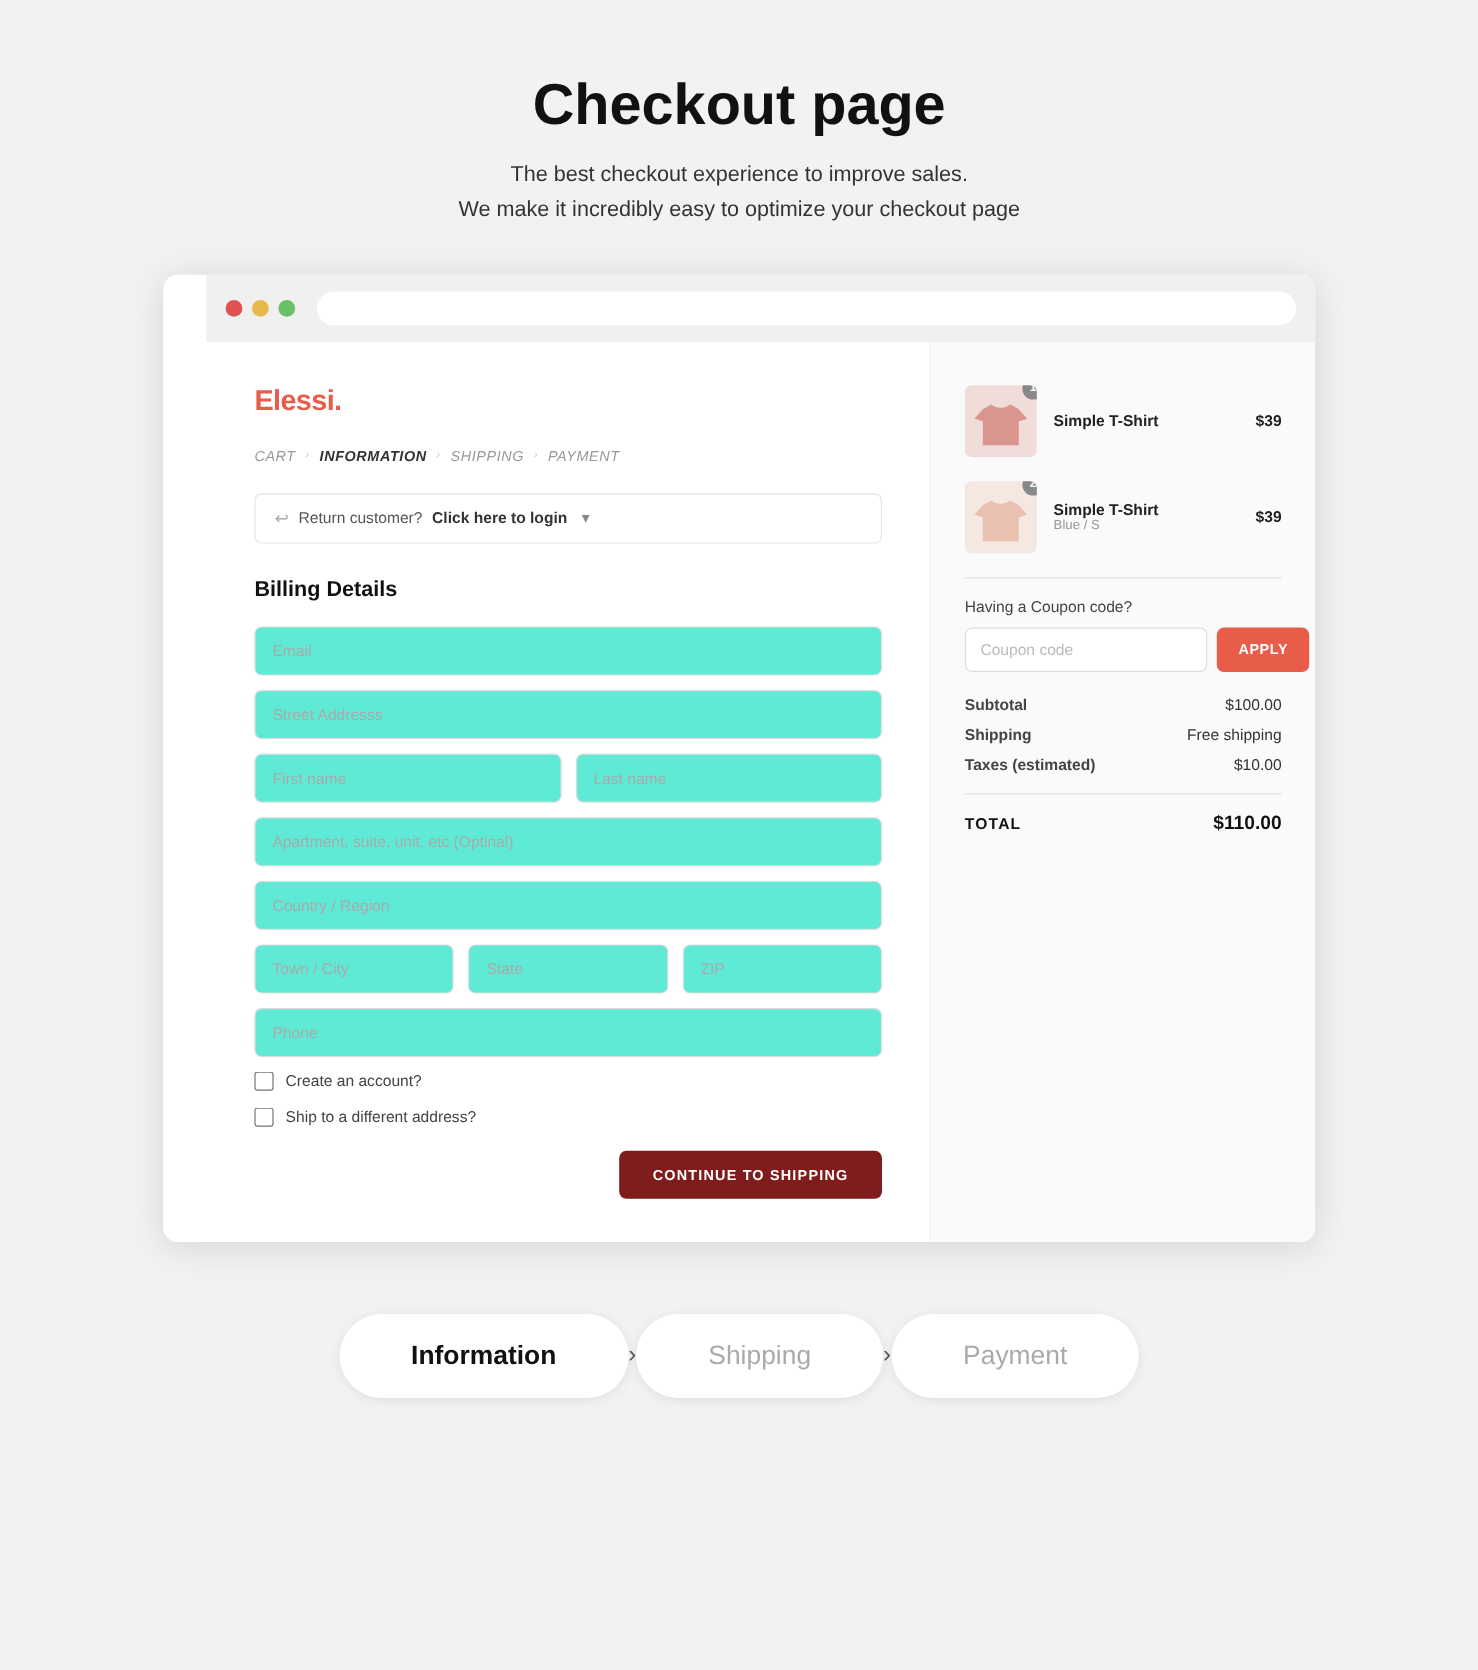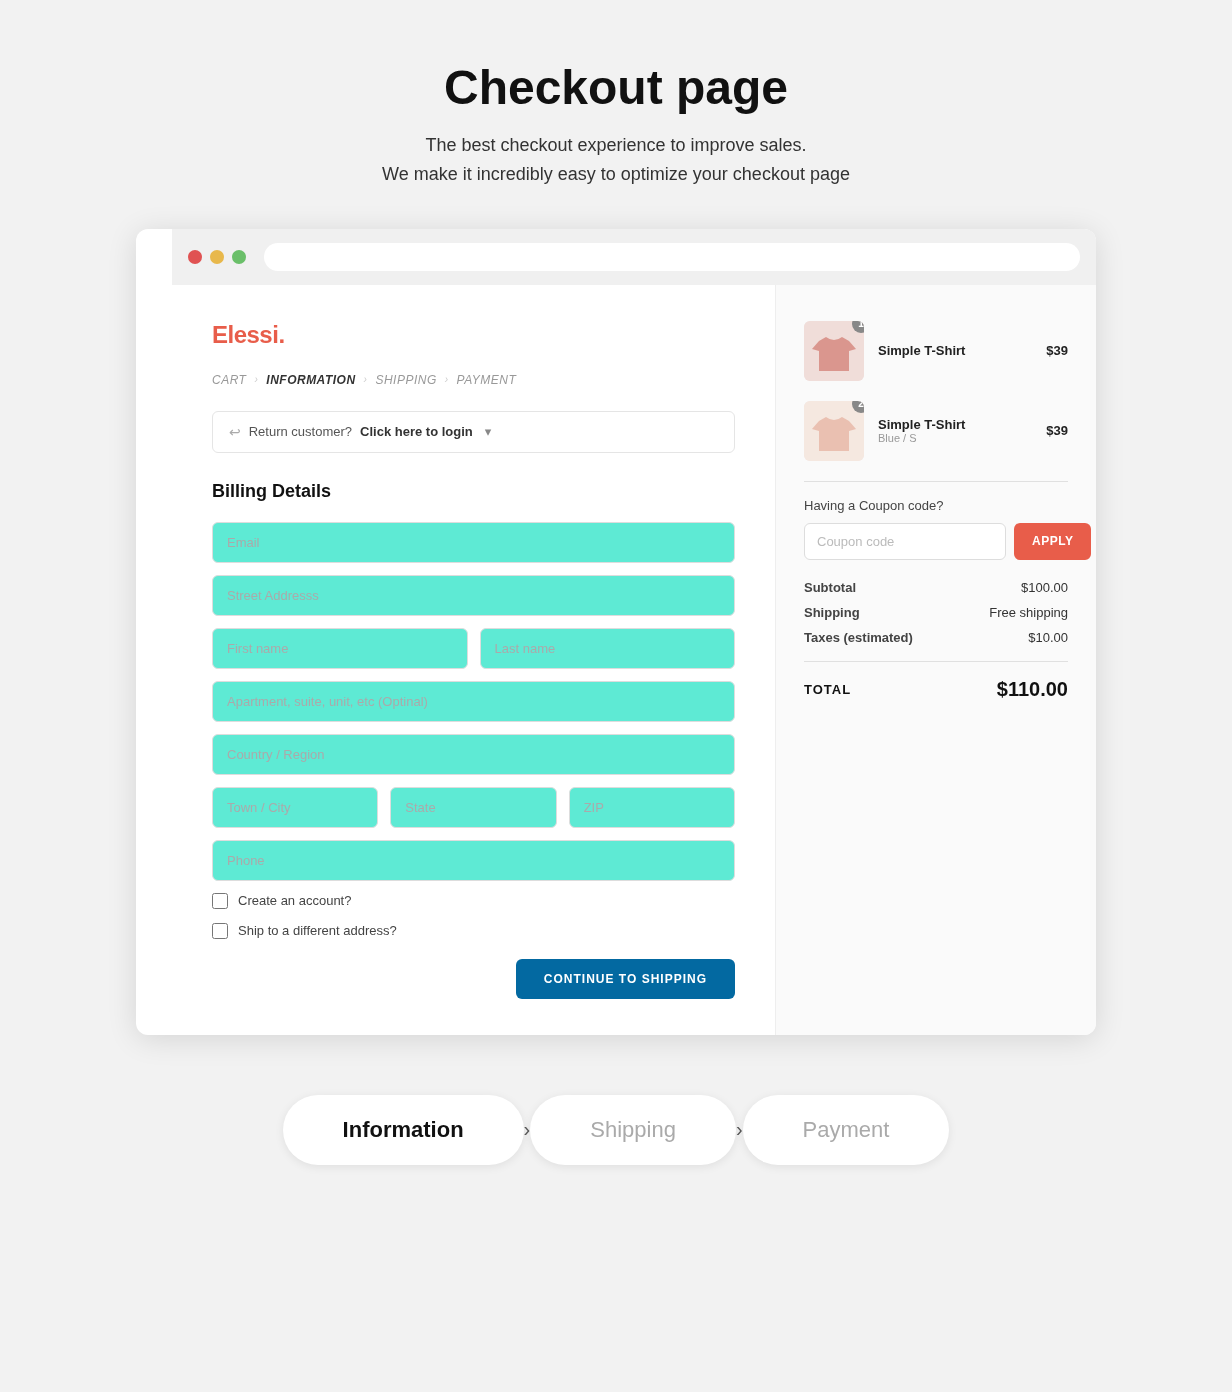--- a/index.html
+++ b/index.html
@@ -169,21 +169,21 @@
     }
 
     .form-actions {
       display: flex;
       justify-content: space-between;
       align-items: center;
       margin-top: 20px;
     }
 
     .continue-btn {
-      background: #0369a1;
+      background: #7f1d1d;
       color: #fff;
       border: none;
       padding: 13px 28px;
       border-radius: 6px;
       font-size: 12px;
       font-weight: 700;
       letter-spacing: 1px;
       text-transform: uppercase;
       cursor: pointer;
       margin-left: auto;
@@ -316,21 +316,21 @@
       border-top: 1px solid #e0e0e0;
     }
     .total-label {
       font-size: 13px;
       font-weight: 800;
       text-transform: uppercase;
       letter-spacing: 1px;
       color: #111;
     }
     .total-amount {
-      font-size: 20px;
+      font-size: 16px;
       font-weight: 800;
       color: #111;
     }
 
     
     .bottom-tabs {
       display: flex;
       align-items: center;
       justify-content: center;
       gap: 0;

